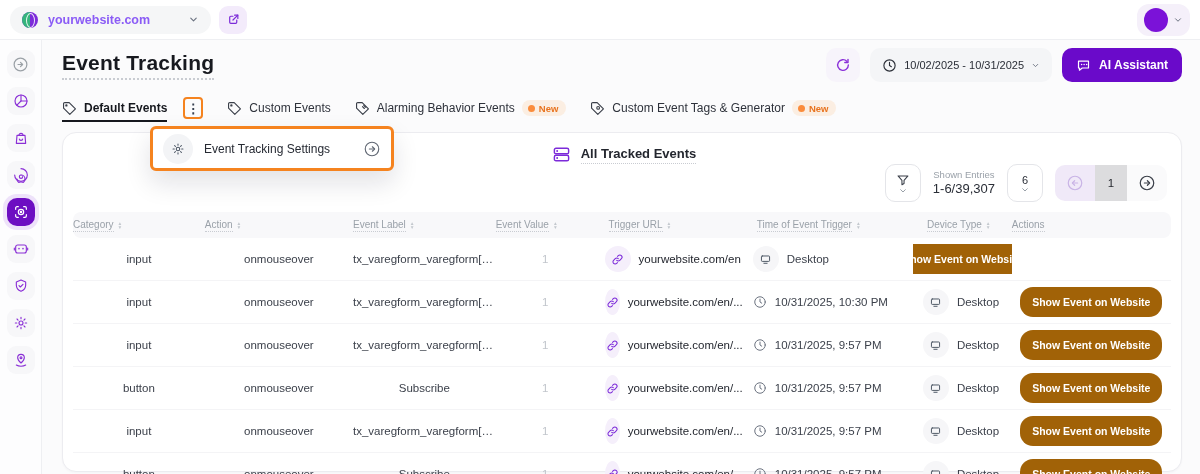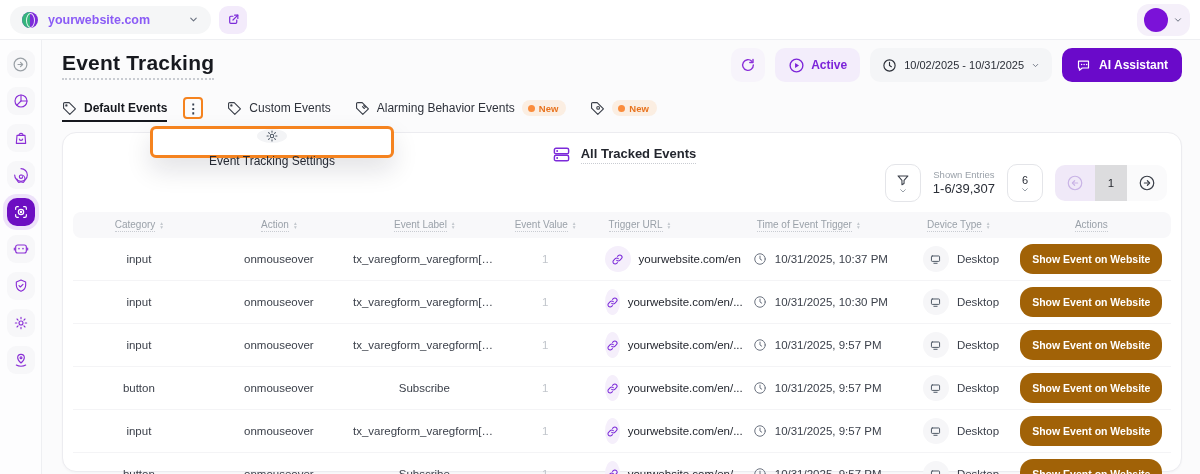--- a/index.html
+++ b/index.html
@@ -65,23 +65,23 @@
   .tab .ic { color:#3a3f49; }
   .tab.active { font-weight:bold; color:#16181e; box-shadow:inset 0 -2px 0 #16181e; }
   .kebab { width:20px; height:22px; border:2px solid #f5831f; border-radius:4px; display:grid;
            place-items:center; color:#374151; font-size:13px; font-weight:bold; cursor:pointer;
            margin-left:-8px; line-height:1; }
   .badge-new { display:flex; align-items:center; gap:4px; background:#fbeee2; border-radius:10px;
                padding:2.5px 8px 2.5px 6px; font-size:9.5px; font-weight:bold; color:#e8731e; }
   .badge-new .dot { width:7px; height:7px; border-radius:50%; background:#fb8c3c; }
 
   
-  .popup { position:absolute; left:108px; top:86px; width:244px; height:32px; background:#fff;
+  .popup { position:absolute; left:108px; top:86px; width:244px; height:45px; background:#fff;
            border:3px solid #f5831f; border-radius:6px; display:flex; align-items:center; gap:11px;
-           padding:0 10px; z-index:20; box-shadow:0 12px 26px rgba(20,20,40,.12); cursor:pointer;flex-direction:column; }
+           padding:0 10px; z-index:20; box-shadow:0 12px 26px rgba(20,20,40,.12); cursor:pointer; }
   .popup .gear-wrap { width:30px; height:30px; border-radius:50%; background:#f3f4f6; color:#4b5563;
                       display:grid; place-items:center; }
   .popup .plabel { flex:1; font-size:12px; color:#262a33; }
   .popup .go { color:#5f6672; }
 
   
   .card { margin-top:10px; background:#fff; border:1px solid #ececf0; border-radius:14px;
           padding:12px 10px 0 10px; height:340px; box-shadow:0 1px 2px rgba(25,25,50,.03); }
   .card-head { display:flex; align-items:center; padding:0 4px 10px 8px;flex-direction:column; }
   .card-title-wrap { display:flex; align-items:center; gap:10px; }
@@ -99,21 +99,21 @@
   .pagesize { font-size:11px; color:#2a2e37; }
   .pager { display:flex; height:36px; border-radius:10px; overflow:hidden; }
   .pager .prev { width:40px; background:#f0e9f8; color:#c9b4e6; display:grid; place-items:center; cursor:pointer; }
   .pager .cur { width:32px; background:#dcdcde; color:#26292f; font-size:11.5px; display:grid;
                 place-items:center; cursor:pointer; }
   .pager .next { width:40px; background:#fafafb; color:#3a3f49; display:grid; place-items:center; cursor:pointer; }
 
   
   .thead, .tr { display:grid; grid-template-columns:12% 13.5% 13% 9% 13.5% 15.5% 9% 14.5%; align-items:center; }
   .thead { background:#f8f8fa; border-radius:8px; height:26px; font-size:10px; color:#9aa1a9; }
-  .th { display:flex; align-items:center; justify-content:center; gap:5px; }
+  .th { display:flex; align-items:center; gap:5px; }
   .th.left { justify-content:flex-start; padding-left:14px; }
   .th .lbl { border-bottom:1px dotted #c9ccd2; padding-bottom:1px; cursor:pointer; }
   .sort { display:flex; flex-direction:column; line-height:4.5px; font-size:5.5px; color:#c3c8ce; cursor:pointer; }
   .tr { height:43px; border-bottom:1px solid #f4f4f6; font-size:11.5px; color:#3c414b; }
   .td { text-align:center; overflow:hidden; text-overflow:ellipsis; white-space:nowrap; }
   .td.muted { color:#c2c6cc; }
   .td.flex { display:flex; align-items:center; gap:8px; text-align:left; padding-left:10px; }
   .chip { width:26px; height:26px; border-radius:50%; display:grid; place-items:center; }
   .chip.purple { background:#f5effb; color:#7c2bd9; }
   .chip.gray { background:#f6f6f8; color:#4b5563; }
@@ -222,27 +222,20 @@
   <div class="main">
 
     <div class="page-head">
       <div class="page-title">Event Tracking</div>
       <div class="head-actions">
         <div class="btn-refresh">
           <svg width="16" height="16" viewBox="0 0 24 24" fill="none" stroke="currentColor" stroke-width="2.1" stroke-linecap="round" stroke-linejoin="round">
               <path d="M20 12a8 8 0 1 1-2.3-5.6"></path>
               <path d="M19.5 3.5v4.8h-4.8"></path>
             </svg>
-        </div>
-        <div class="pill-active">
-          <svg class="ic" width="17" height="17" viewBox="0 0 24 24" fill="none" stroke="currentColor" stroke-width="1.9">
-              <circle cx="12" cy="12" r="9"></circle>
-              <path d="M10 8.6v6.8l5.6-3.4z" fill="currentColor" stroke="none"></path>
-            </svg>
-          <span>Active</span>
         </div>
         <div class="pill-date">
           <svg class="ic" width="15" height="15" viewBox="0 0 24 24" fill="none" stroke="currentColor" stroke-width="1.8" stroke-linecap="round">
               <circle cx="12" cy="12" r="9"></circle>
               <path d="M12 7v5l3 2"></path>
             </svg>
           <span>10/02/2025 - 10/31/2025</span>
           <svg class="chev ic" width="9" height="9" viewBox="0 0 24 24" fill="none" stroke="currentColor" stroke-width="2.4" stroke-linecap="round">
               <path d="M6 9l6 6 6-6"></path>
             </svg>
@@ -282,20 +275,21 @@
         <span class="badge-new">
             <span class="dot"></span>
             <span>New</span>
           </span>
       </div>
       <div class="tab">
         <svg class="ic" width="15" height="15" viewBox="0 0 24 24" fill="none" stroke="currentColor" stroke-width="1.8" stroke-linecap="round" stroke-linejoin="round">
             <path d="M2.5 11.5V4.5a2 2 0 0 1 2-2h7l10 10-9 9-10-10z"></path>
             <circle cx="13" cy="11" r="2.2"></circle>
           </svg>
+        <span>Custom Event Tags &amp; Generator</span>
         <span class="badge-new">
             <span class="dot"></span>
             <span>New</span>
           </span>
       </div>
     </div>
 
     <div class="popup">
       <span class="gear-wrap">
         <svg width="14" height="14" viewBox="0 0 24 24" fill="none" stroke="currentColor" stroke-width="1.8" stroke-linecap="round" stroke-linejoin="round">
@@ -424,27 +418,20 @@
     <div class="td flex">
       <span class="chip purple">
         <svg width="13" height="13" viewBox="0 0 24 24" fill="none" stroke="currentColor" stroke-width="1.9" stroke-linecap="round" stroke-linejoin="round">
                   <path d="M10.5 13.5a4 4 0 0 0 5.7 0l3-3a4 4 0 1 0-5.7-5.7l-1.4 1.4"></path>
                   <path d="M13.5 10.5a4 4 0 0 0-5.7 0l-3 3a4 4 0 1 0 5.7 5.7l1.4-1.4"></path>
                 </svg>
       </span>
       <span class="url-text">yourwebsite.com/en</span>
     </div>
     <div class="td flex">
-      <svg class="time-ic ic" width="14" height="14" viewBox="0 0 24 24" fill="none" stroke="currentColor" stroke-width="1.7" stroke-linecap="round">
-                <circle cx="12" cy="12" r="9"></circle>
-                <path d="M12 7v5l3 2"></path>
-              </svg>
-      <span>10/31/2025, 10:37 PM</span>
-    </div>
-    <div class="td flex">
       <span class="chip gray">
         <svg width="13" height="13" viewBox="0 0 24 24" fill="none" stroke="currentColor" stroke-width="1.8" stroke-linecap="round" stroke-linejoin="round">
                   <rect x="4.5" y="5.5" width="15" height="10" rx="1.5"></rect>
                   <path d="M9 19h6"></path>
                 </svg>
       </span>
       <span>Desktop</span>
     </div>
     <div class="td actions">
               <button class="btn-show">Show Event on Website</button>

